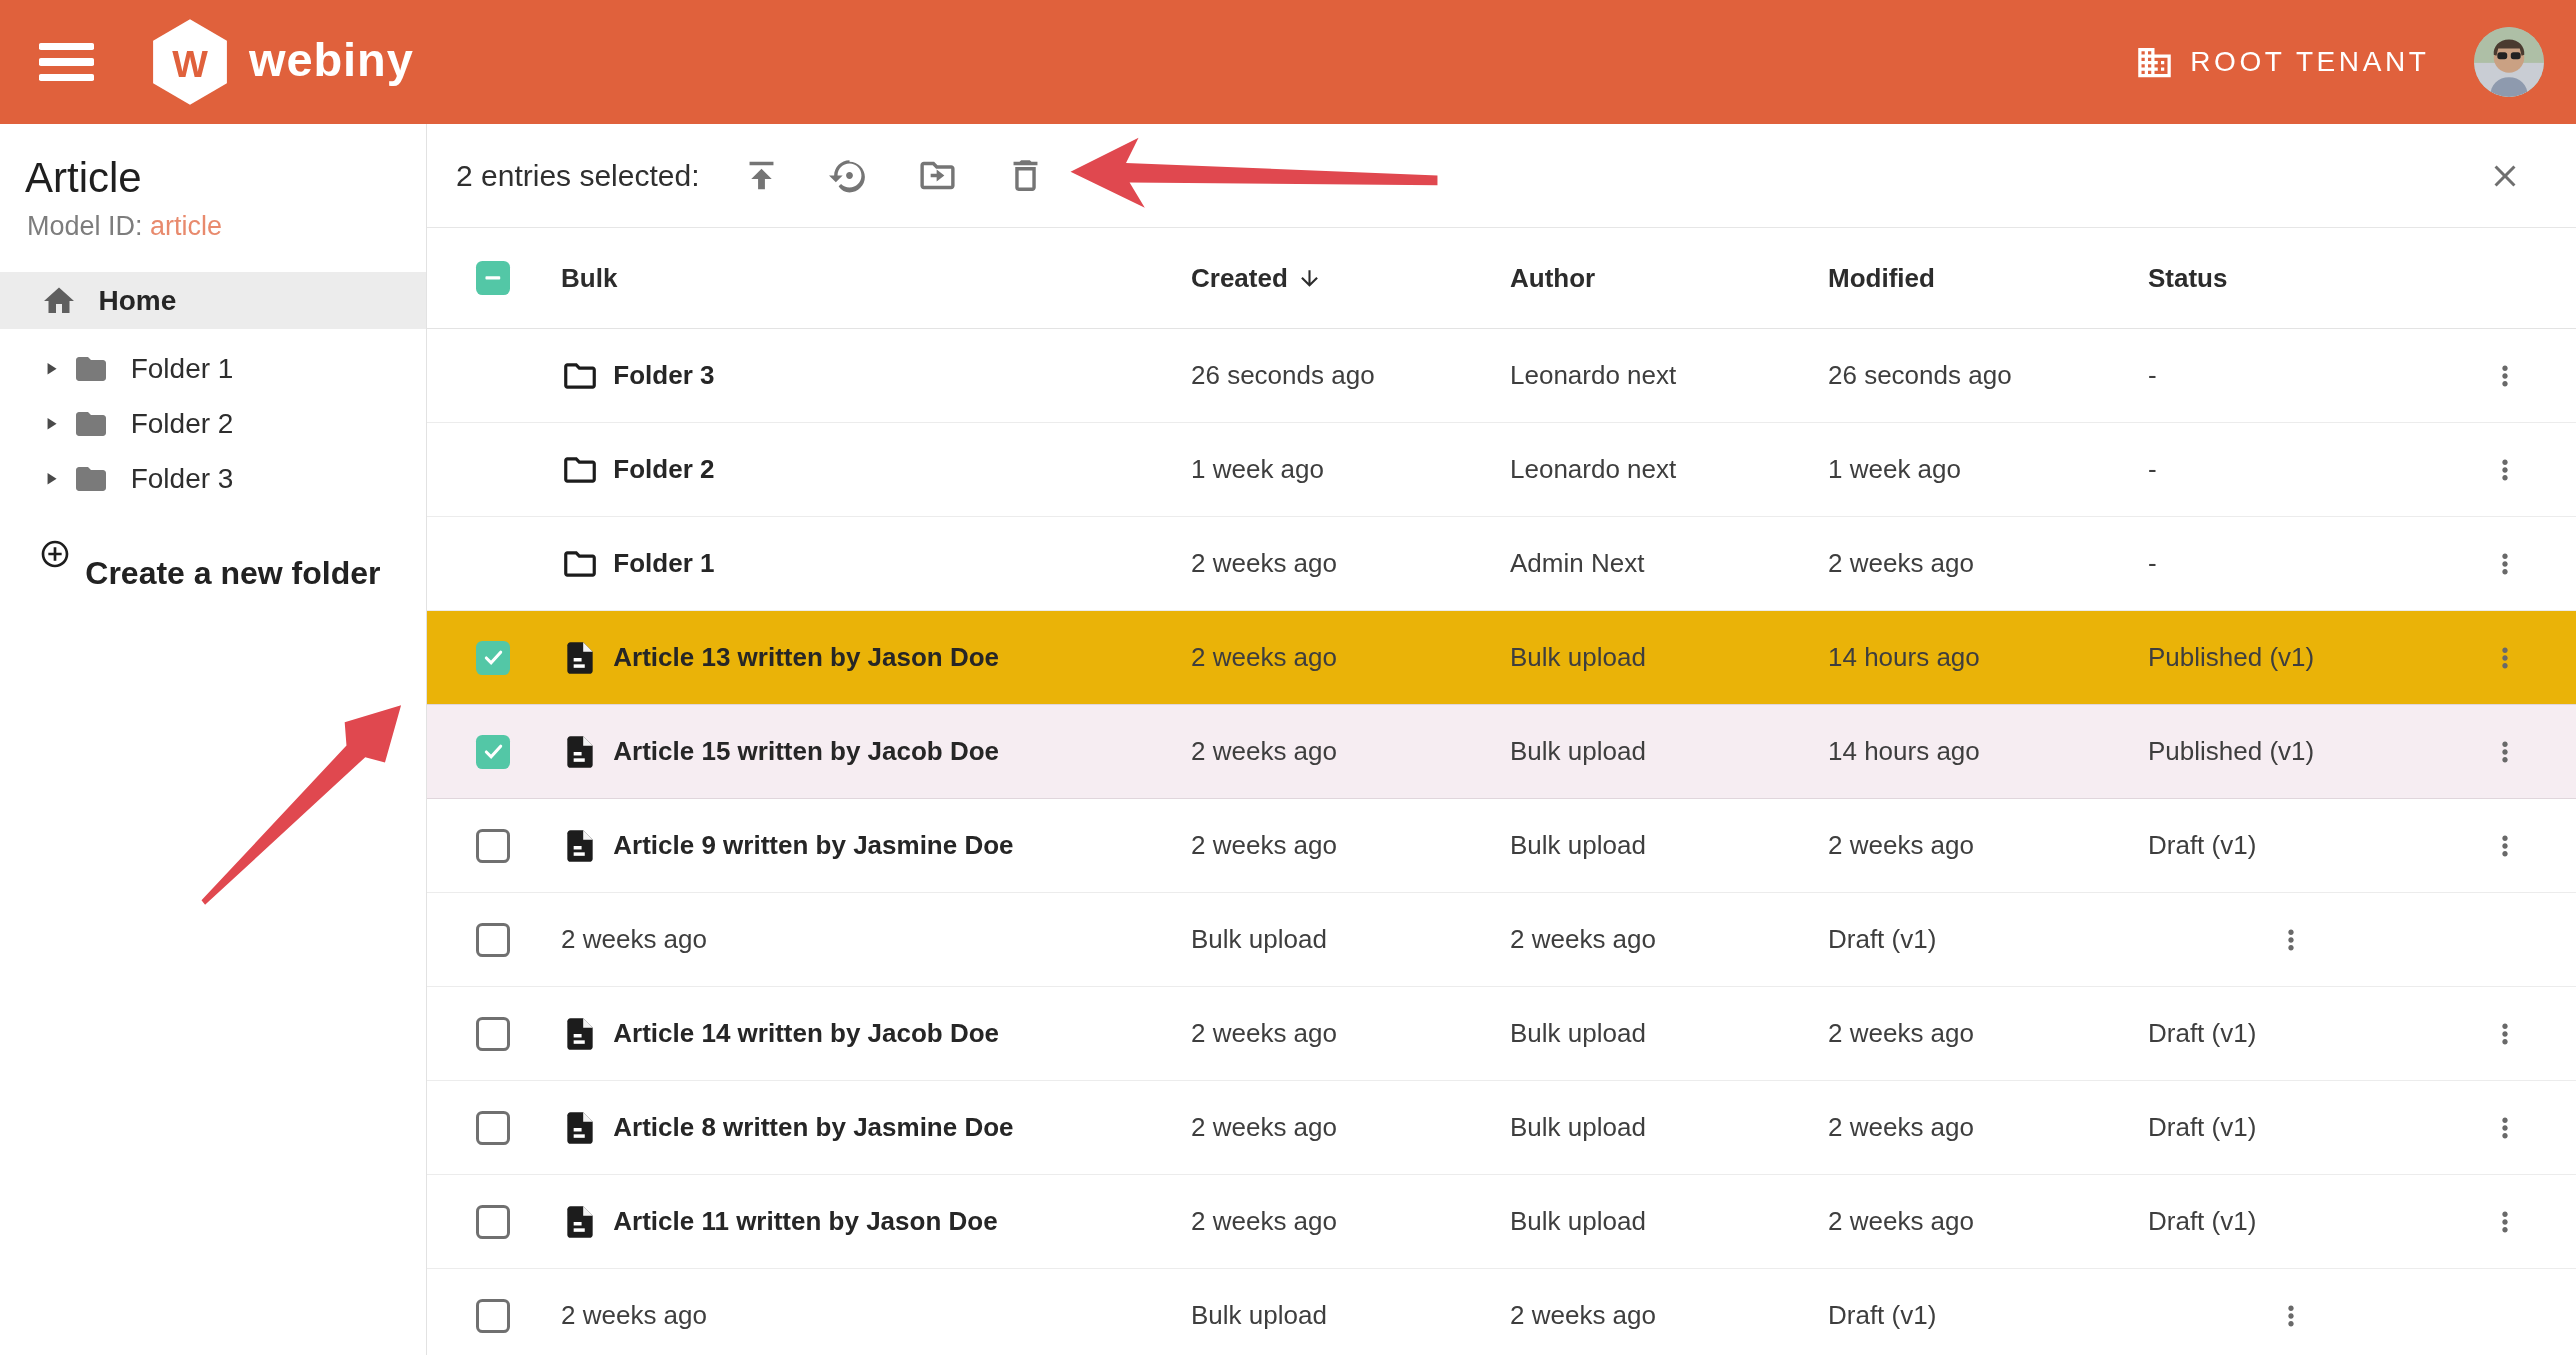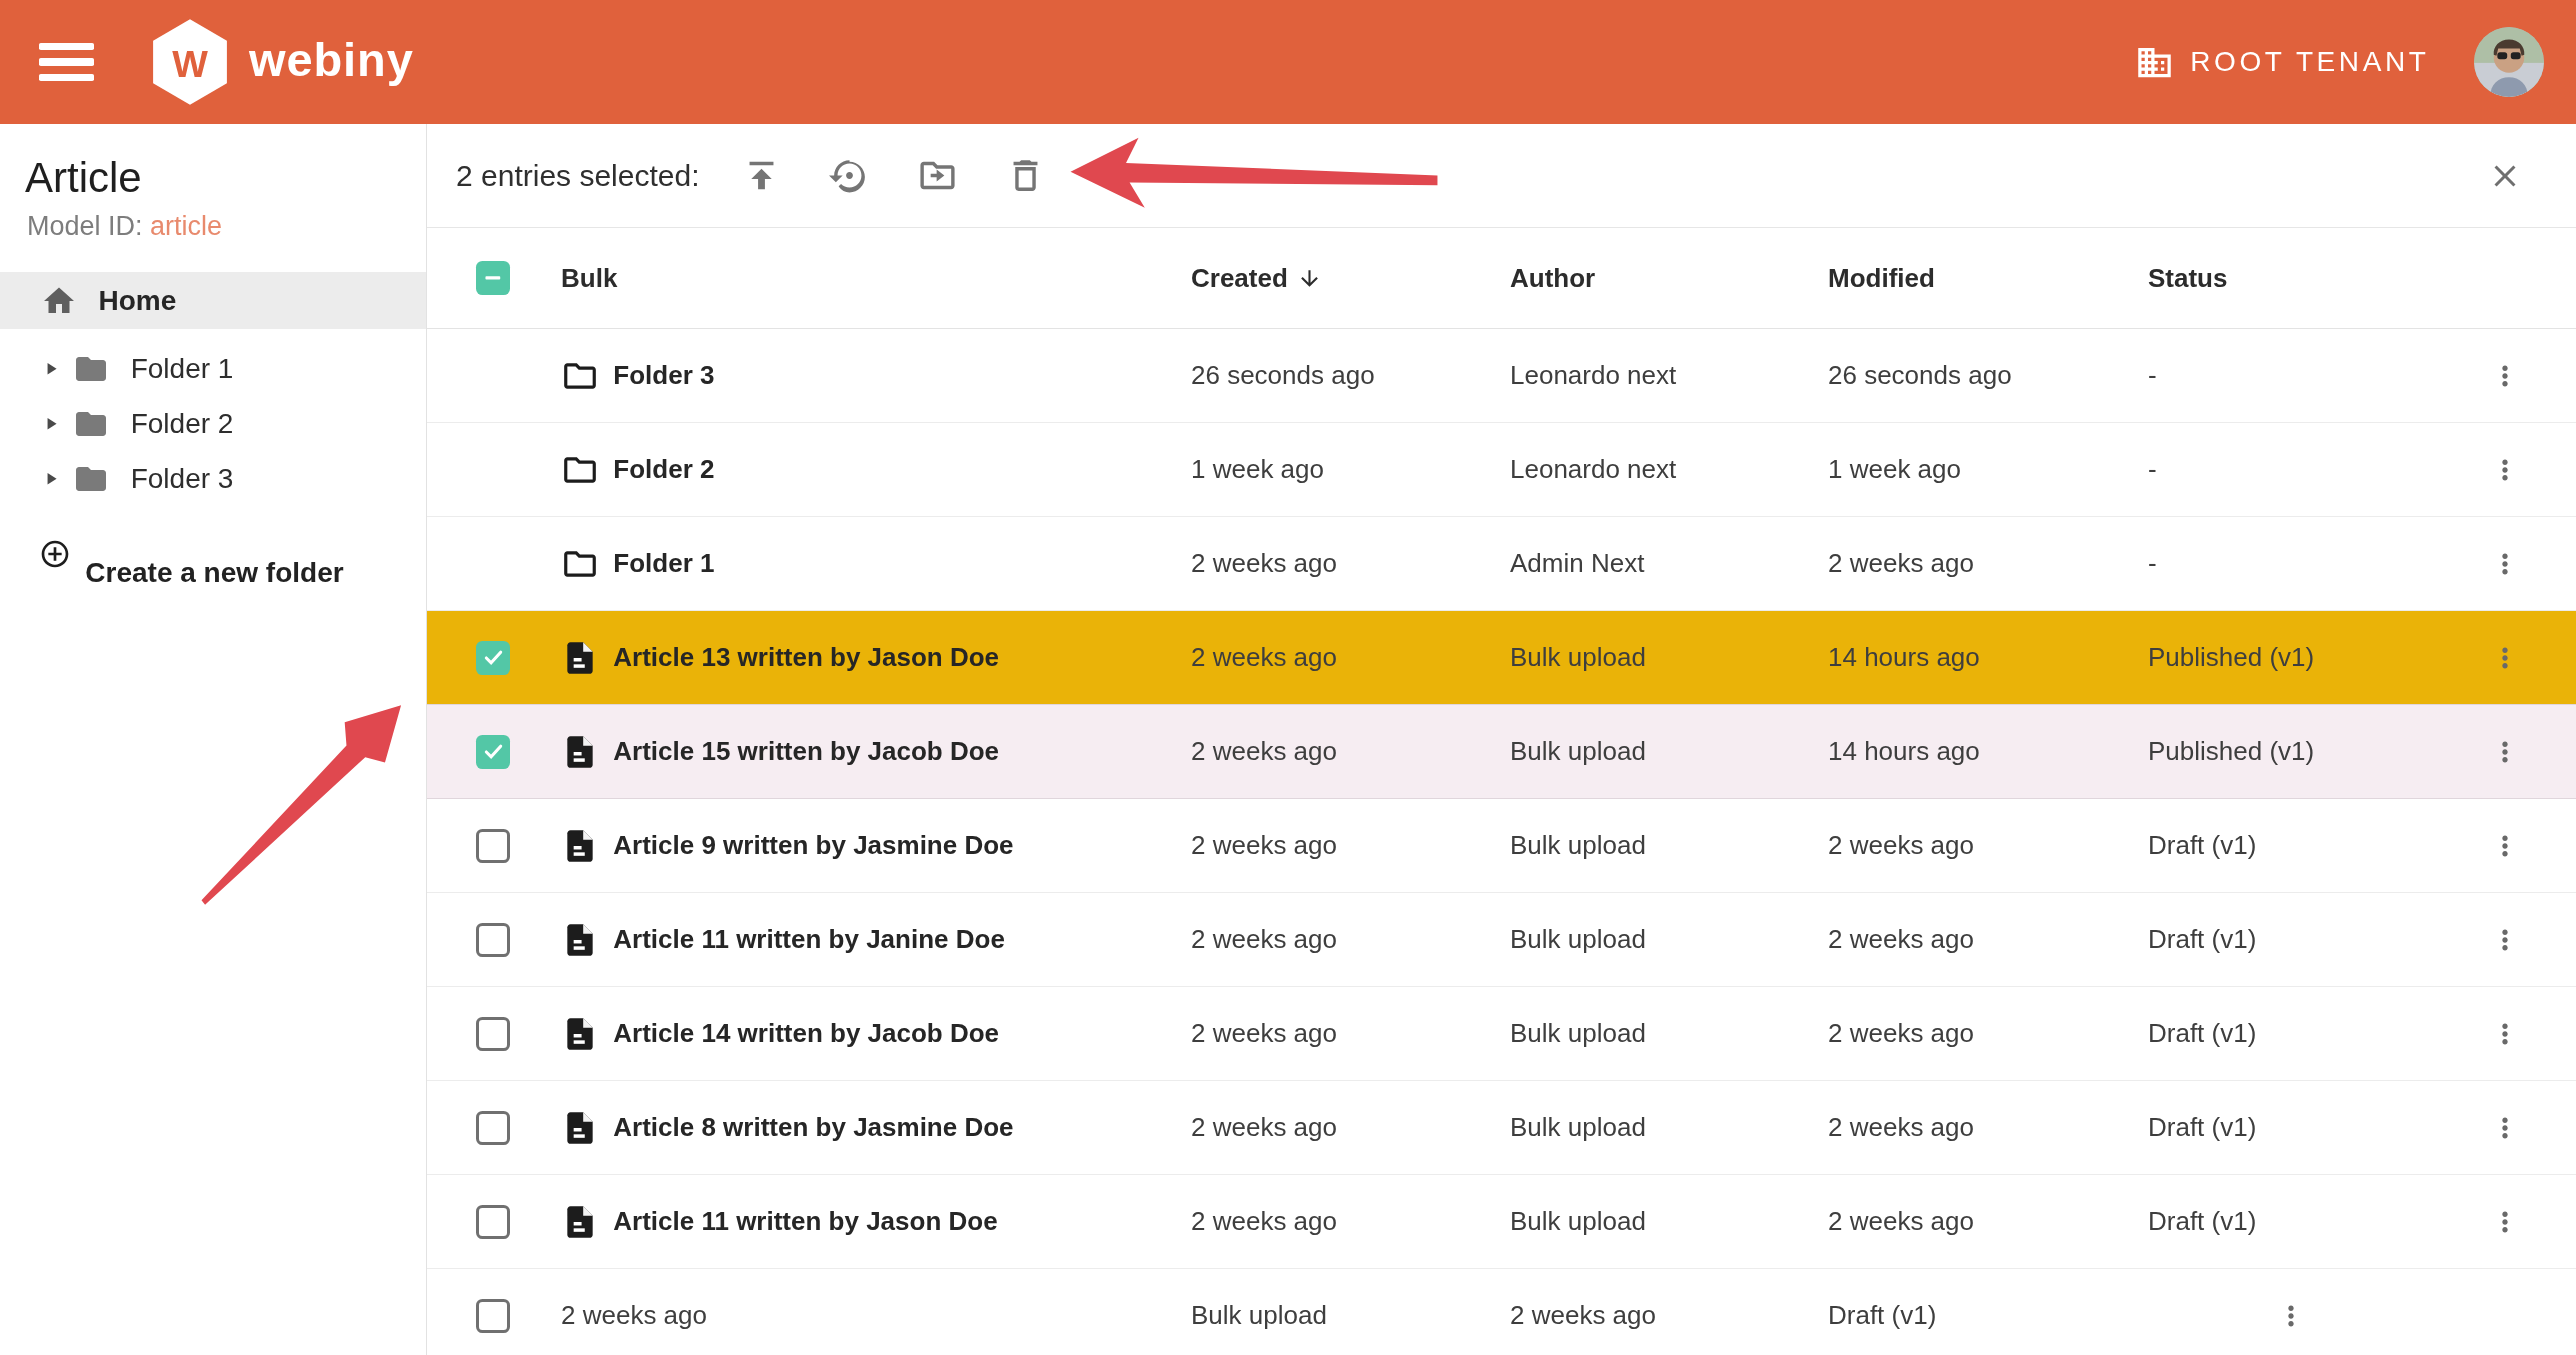--- a/index.html
+++ b/index.html
@@ -32,21 +32,21 @@
   .side-title{font-size:42px;font-weight:400;color:#1f1f1f;margin:0 0 9px 25px;}
   .side-model{font-size:27px;margin-left:27px;color:#7d7d7d;}
   .side-model .model-id{color:#e88a6d;}
   .side-nav{margin-top:30px;}
   .nav-home{height:57px;background:#ececec;display:flex;align-items:center;padding-left:41px;gap:21.5px;cursor:pointer;}
   .nav-home .lbl{font-size:28px;font-weight:700;color:#262626;}
   .tree{margin-top:12.5px;}
   .tree-item{height:55px;display:flex;align-items:center;padding-left:41px;gap:12.5px;cursor:pointer;}
   .tree-item .lbl{font-size:28px;color:#2e2e2e;margin-left:9px;}
   .create-folder{margin-top:19.7px;height:55px;display:flex;align-items:center;padding-left:39px;gap:14.3px;cursor:pointer;background:none;border:none;}
-  .create-folder .lbl{font-size:28px;font-weight:700;color:#222222;margin-top:39px;}
+  .create-folder .lbl{font-size:32px;font-weight:700;color:#222222;margin-top:39px;}
   
   .toolbar{height:104px;border-bottom:1.8px solid #e6e6e6;display:flex;align-items:center;
     padding-left:29px;box-sizing:border-box;position:relative;}
   .toolbar-text{font-size:30px;color:#2f2f2f;margin-right:41px;}
   .tool-actions{display:flex;align-items:center;gap:45px;}
   .icon-btn{width:43px;height:43px;background:none;border:none;padding:0;cursor:pointer;display:flex;align-items:center;justify-content:center;}
   .close-btn{position:absolute;right:52px;top:34px;width:39px;height:39px;background:none;border:none;padding:0;cursor:pointer;}
   
   .grid-row{display:grid;grid-template-columns:134px 630px 319px 318px 320px 1fr 143px;align-items:center;}
   .thead{height:100px;border-bottom:1.8px solid #e3e3e3;}
@@ -363,29 +363,20 @@
               <svg width="36" height="36" viewBox="0 0 24 24">
                 <path fill="#696969" d="M12 8.6c1 0 1.8-.8 1.8-1.8S13 5 12 5s-1.8.8-1.8 1.8.8 1.8 1.8 1.8zm0 1.6c-1 0-1.8.8-1.8 1.8s.8 1.8 1.8 1.8 1.8-.8 1.8-1.8-.8-1.8-1.8-1.8zm0 5.2c-1 0-1.8.8-1.8 1.8S11 19 12 19s1.8-.8 1.8-1.8-.8-1.8-1.8-1.8z"></path>
               </svg>
             </button>
           </div>
         </div>
         <div class="grid-row">
           <div class="cb-wrap">
             <div class="checkbox"></div>
           </div>
-          <div class="cell cell-name">
-            <svg width="38" height="38" viewBox="0 0 24 24">
-              <path fill="#1c1c1c" d="M14 2H6c-1.1 0-2 .9-2 2v16c0 1.1.9 2 2 2h12c1.1 0 2-.9 2-2V8l-6-6z"></path>
-              <path fill="#ffffff" d="M14 2v6h6z" opacity="0.95"></path>
-              <rect x="8" y="12" width="5" height="2.2" fill="#ffffff"></rect>
-              <rect x="8" y="16" width="7" height="2.2" fill="#ffffff"></rect>
-            </svg>
-            <span class="nm">Article 11 written by Janine Doe</span>
-          </div>
           <div class="cell">2 weeks ago</div>
           <div class="cell">Bulk upload</div>
           <div class="cell">2 weeks ago</div>
           <div class="cell">Draft (v1)</div>
           <div class="kebab">
             <button class="icon-btn">
               <svg width="36" height="36" viewBox="0 0 24 24">
                 <path fill="#696969" d="M12 8.6c1 0 1.8-.8 1.8-1.8S13 5 12 5s-1.8.8-1.8 1.8.8 1.8 1.8 1.8zm0 1.6c-1 0-1.8.8-1.8 1.8s.8 1.8 1.8 1.8 1.8-.8 1.8-1.8-.8-1.8-1.8-1.8zm0 5.2c-1 0-1.8.8-1.8 1.8S11 19 12 19s1.8-.8 1.8-1.8-.8-1.8-1.8-1.8z"></path>
               </svg>
             </button>

